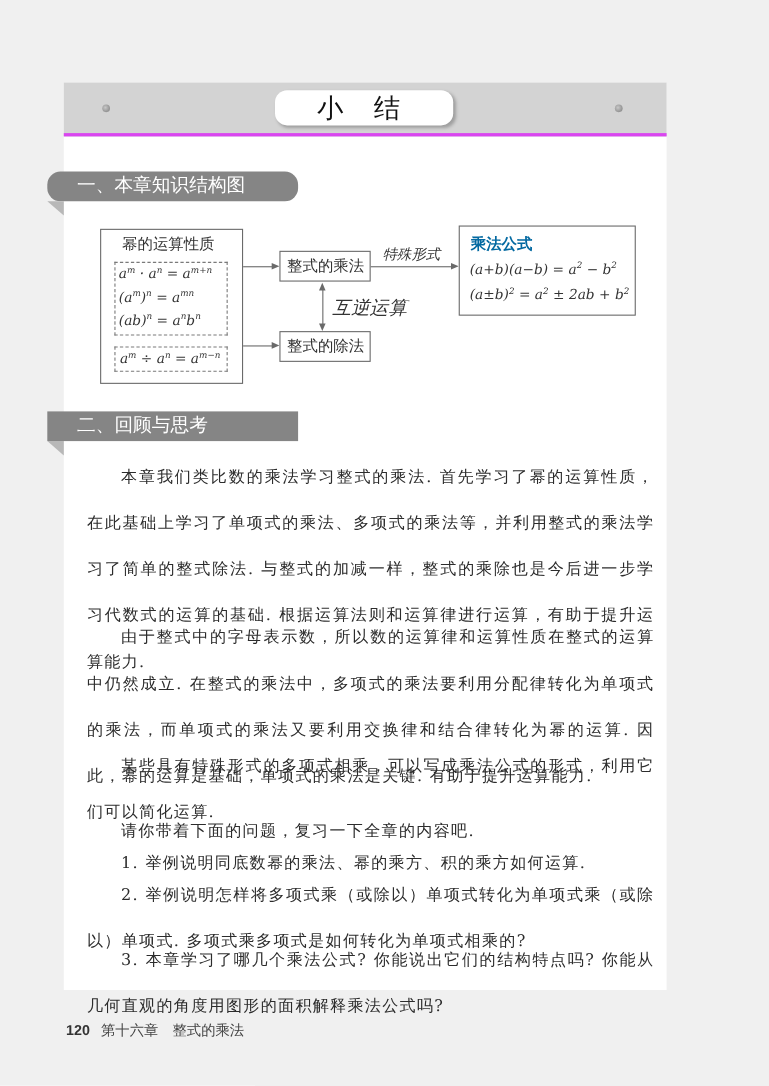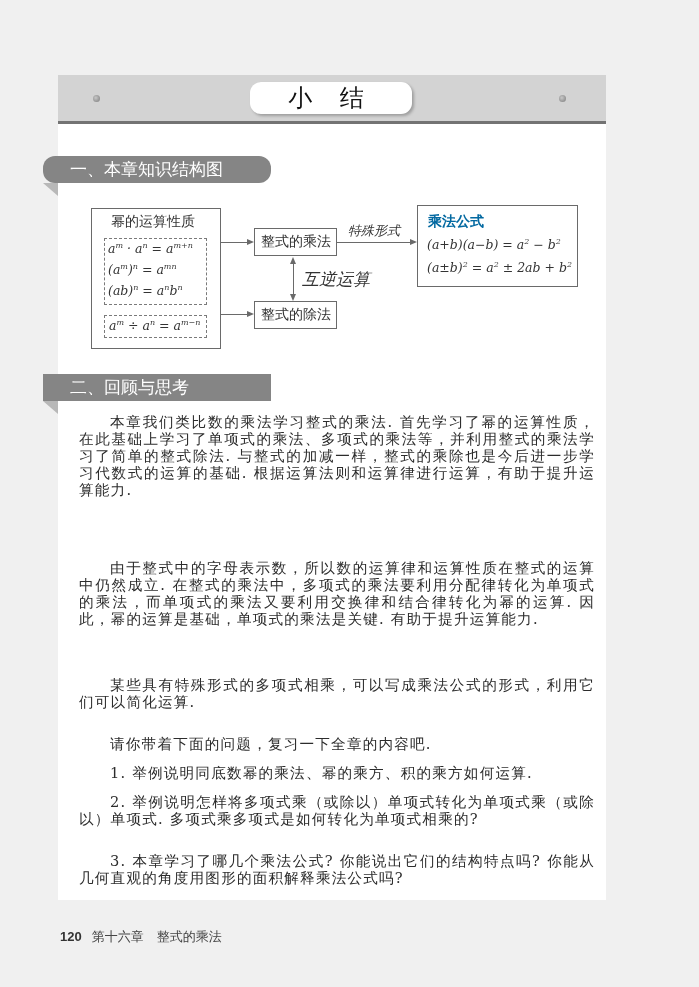--- a/index.html
+++ b/index.html
@@ -5,21 +5,21 @@
   html, body { margin:0; padding:0; }
   body {
     width:699px; height:987px; background:#f0f0f0; position:relative; overflow:hidden;
     font-family:"DejaVu Serif", serif; color:#2a2a2a;
   }
   .card {
     position:absolute; left:58px; top:75px; width:548px; height:825px; background:#ffffff;
   }
   .title-bar {
     position:absolute; left:58px; top:75px; width:548px; height:46px; background:#d3d3d3;
-    border-bottom:3px solid #737373;
+    border-bottom:3px solid #d946ef;
   }
   .bar-dot {
     position:absolute; top:20px; width:7px; height:7px; border-radius:50%;
     background:radial-gradient(circle at 40% 40%, #c8c8c8, #7a7a7a);
   }
   .title-pill {
     position:absolute; left:192px; top:7px; width:162px; height:32px; background:#ffffff;
     border-radius:11px; box-shadow:2px 2px 3px rgba(0,0,0,0.25);
     text-align:center; font-size:24px; line-height:32px; letter-spacing:10px; color:#111;
     font-family:"DejaVu Serif", serif;
@@ -37,21 +37,21 @@
   .dash { position:absolute; border:1px dashed #7a7a7a; box-sizing:border-box; }
   .txt { position:absolute; white-space:nowrap; }
   .math { font-family:"DejaVu Serif", serif; font-style:italic; font-size:12.5px; color:#333; }
   .math sup { font-size:8px; }
   .hline { position:absolute; height:1px; background:#6a6a6a; }
   .vline { position:absolute; width:1px; background:#6a6a6a; }
   .arrow-r { position:absolute; width:0; height:0; border-top:3px solid transparent; border-bottom:3px solid transparent; border-left:7px solid #6a6a6a; }
   .arrow-u { position:absolute; width:0; height:0; border-left:3px solid transparent; border-right:3px solid transparent; border-bottom:7px solid #6a6a6a; }
   .arrow-d { position:absolute; width:0; height:0; border-left:3px solid transparent; border-right:3px solid transparent; border-top:7px solid #6a6a6a; }
   .para {
-    position:absolute; left:79px; width:516px; font-size:14.6px; line-height:17px; color:#2c2c2c;
+    position:absolute; left:79px; width:516px; font-size:14.6px; line-height:42px; color:#2c2c2c;
     text-align:justify; letter-spacing:1.2px;
   }
   .indent { text-indent:31px; }
   .footer { position:absolute; left:60px; top:928px; font-size:13px; color:#444; }
   .footer .pg { font-family:Liberation Sans, sans-serif; font-weight:bold; color:#333; margin-right:6px; }
 </style>
 </head>
 <body>
 
 <div class="card"></div>

